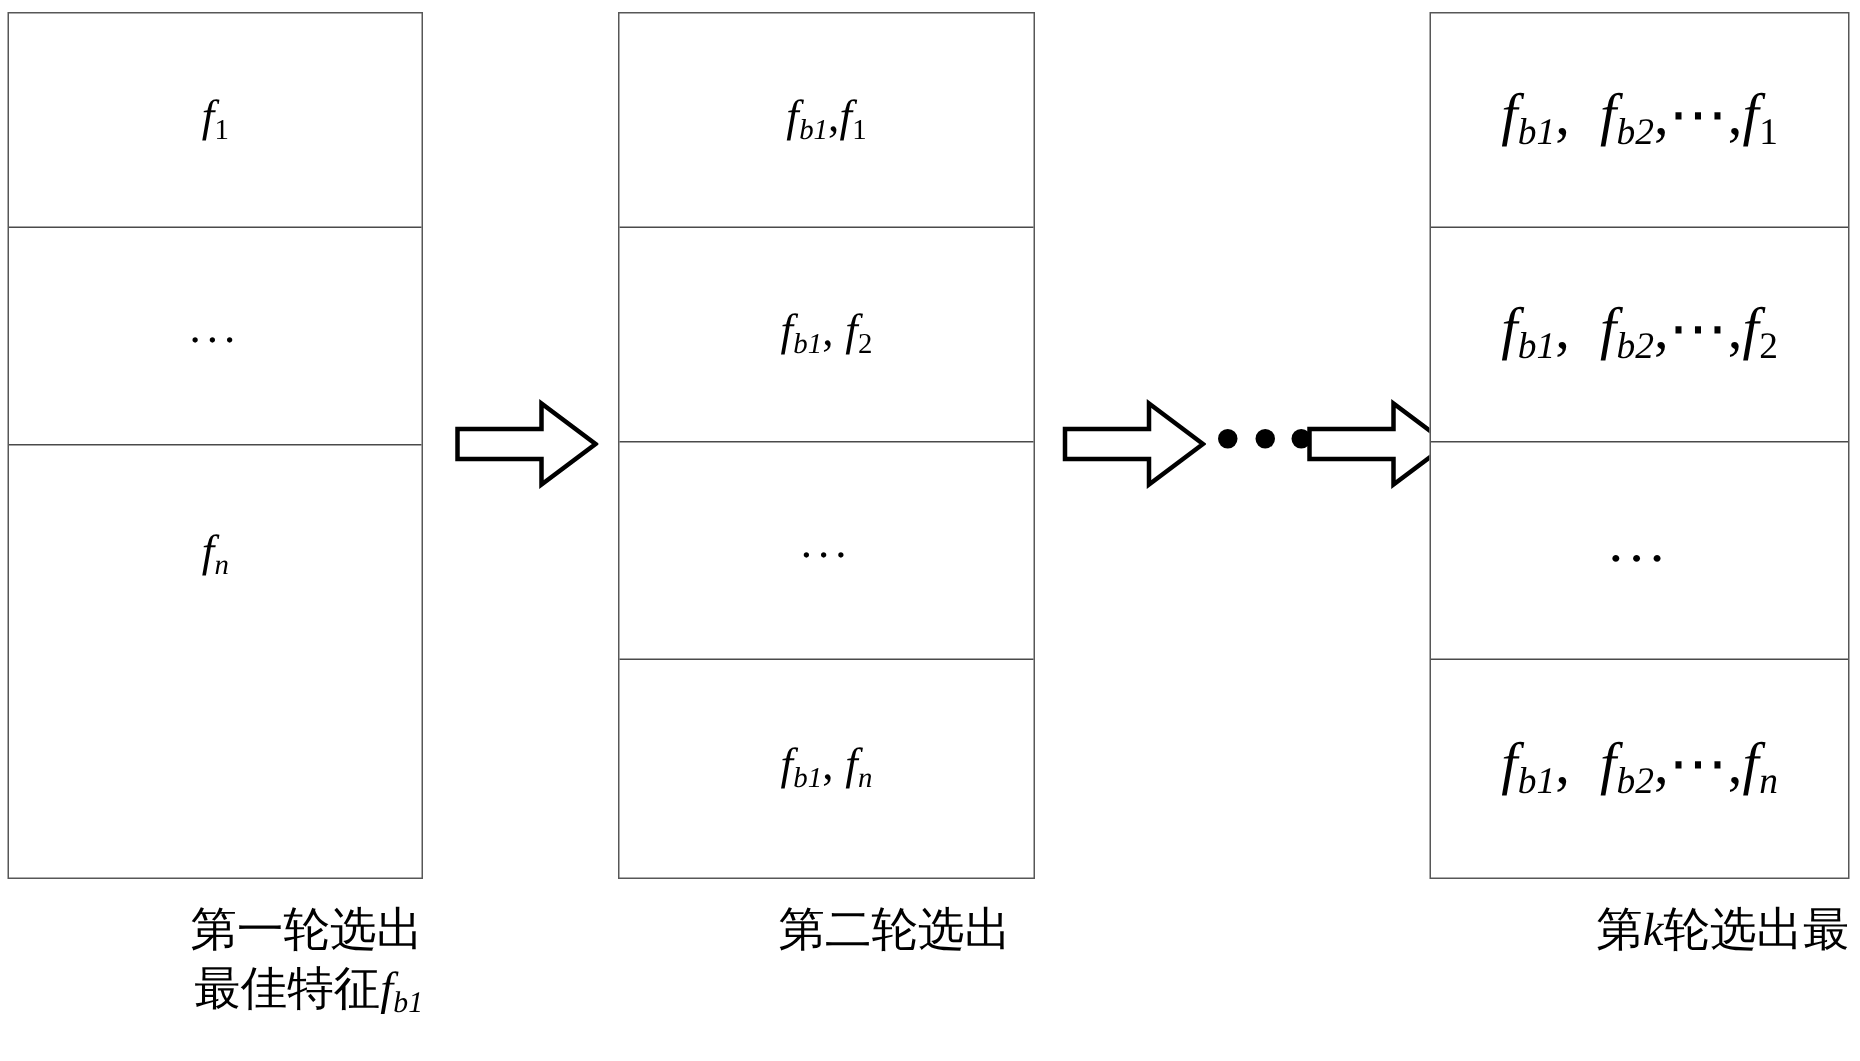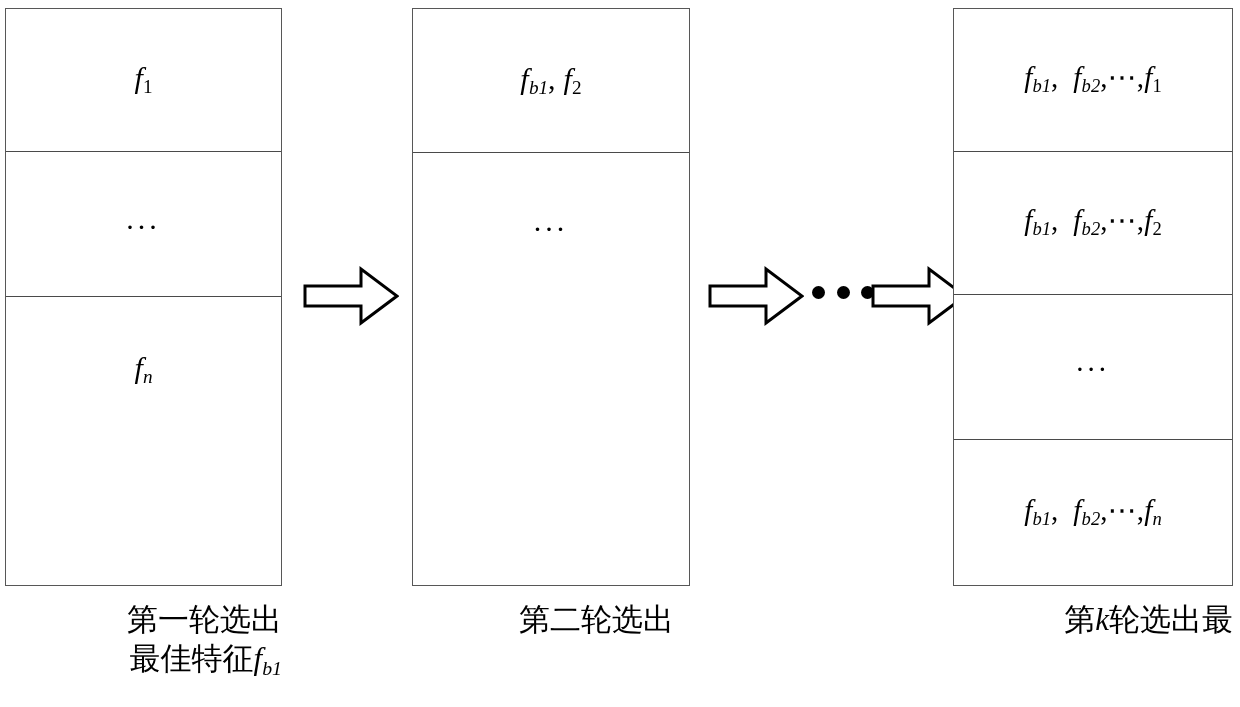--- a/index.html
+++ b/index.html
@@ -50,21 +50,21 @@
   .cell.r2 { height: 144px; }
   .cell.r3 { height: 145px; }
   .cell.r4 { height: 146px; }
 
   .cell-text {
     font-size: 30px;
     line-height: 1;
     white-space: nowrap;
     letter-spacing: 0.2px;
   }
-  .col-3 .cell-text { font-size: 29px; }
+  .col-3 .cell-text { font-size: 39px; }
 
   
   .mi {
     font-family: "Liberation Serif", "DejaVu Serif", serif;
     font-style: italic;
   }
   .f {
     font-style: italic;
     font-family: "Liberation Serif", "DejaVu Serif", serif;
   }
@@ -139,25 +139,31 @@
     </div>
   </div>
 
   <div class="arrow" style="left:303px; top:266px;">
     <svg width="96" height="60" viewBox="0 0 96 60" aria-hidden="true">
       <polygon points="2,20 58,20 58,3 94,30 58,57 58,40 2,40" fill="#ffffff" stroke="#000000" stroke-width="3" stroke-linejoin="miter"></polygon>
     </svg>
   </div>
 
   <div class="column col-2">
+    <div class="cell r1">
+      <span class="cell-text"><span class="f">f</span><sub class="sb"><span class="it">b1</span></sub><span>,</span><span class="f">f</span><sub class="sb">1</sub></span>
+    </div>
     <div class="cell r2">
       <span class="cell-text"><span class="f">f</span><sub class="sb"><span class="it">b1</span></sub><span>,&nbsp;</span><span class="f">f</span><sub class="sb">2</sub></span>
     </div>
     <div class="cell r3">
       <span class="cell-text vdots-cell">...</span>
+    </div>
+    <div class="cell r4">
+      <span class="cell-text"><span class="f">f</span><sub class="sb"><span class="it">b1</span></sub><span>,&nbsp;</span><span class="f">f</span><sub class="sb"><span class="it">n</span></sub></span>
     </div>
   </div>
 
   <div class="arrow" style="left:708px; top:266px;">
     <svg width="96" height="60" viewBox="0 0 96 60" aria-hidden="true">
       <polygon points="2,20 58,20 58,3 94,30 58,57 58,40 2,40" fill="#ffffff" stroke="#000000" stroke-width="3" stroke-linejoin="miter"></polygon>
     </svg>
   </div>
 
   <div class="mid-dots">

